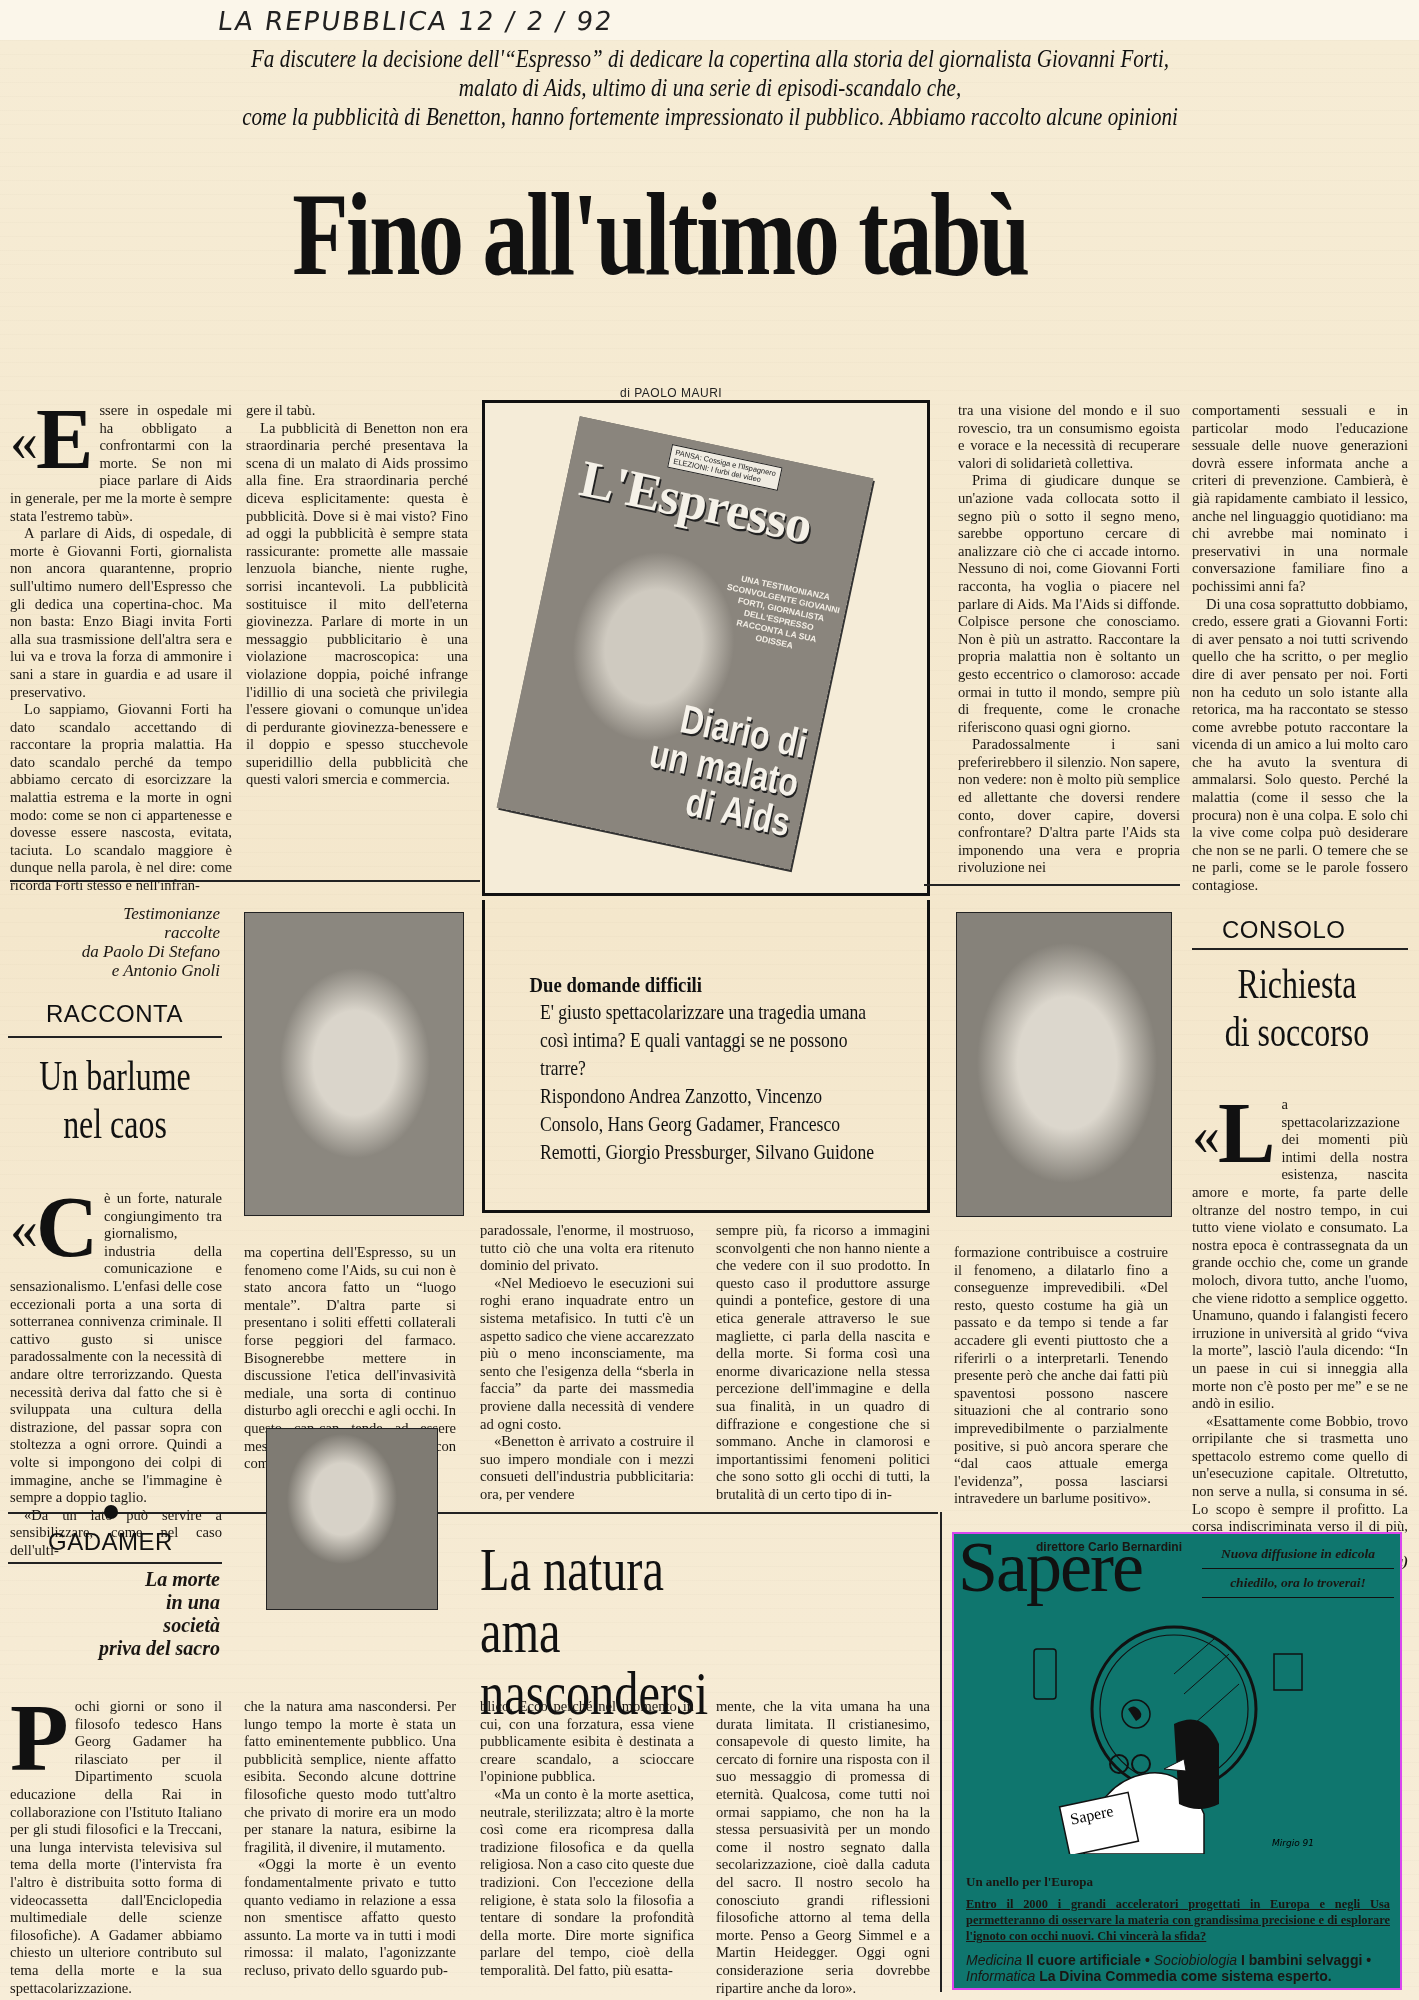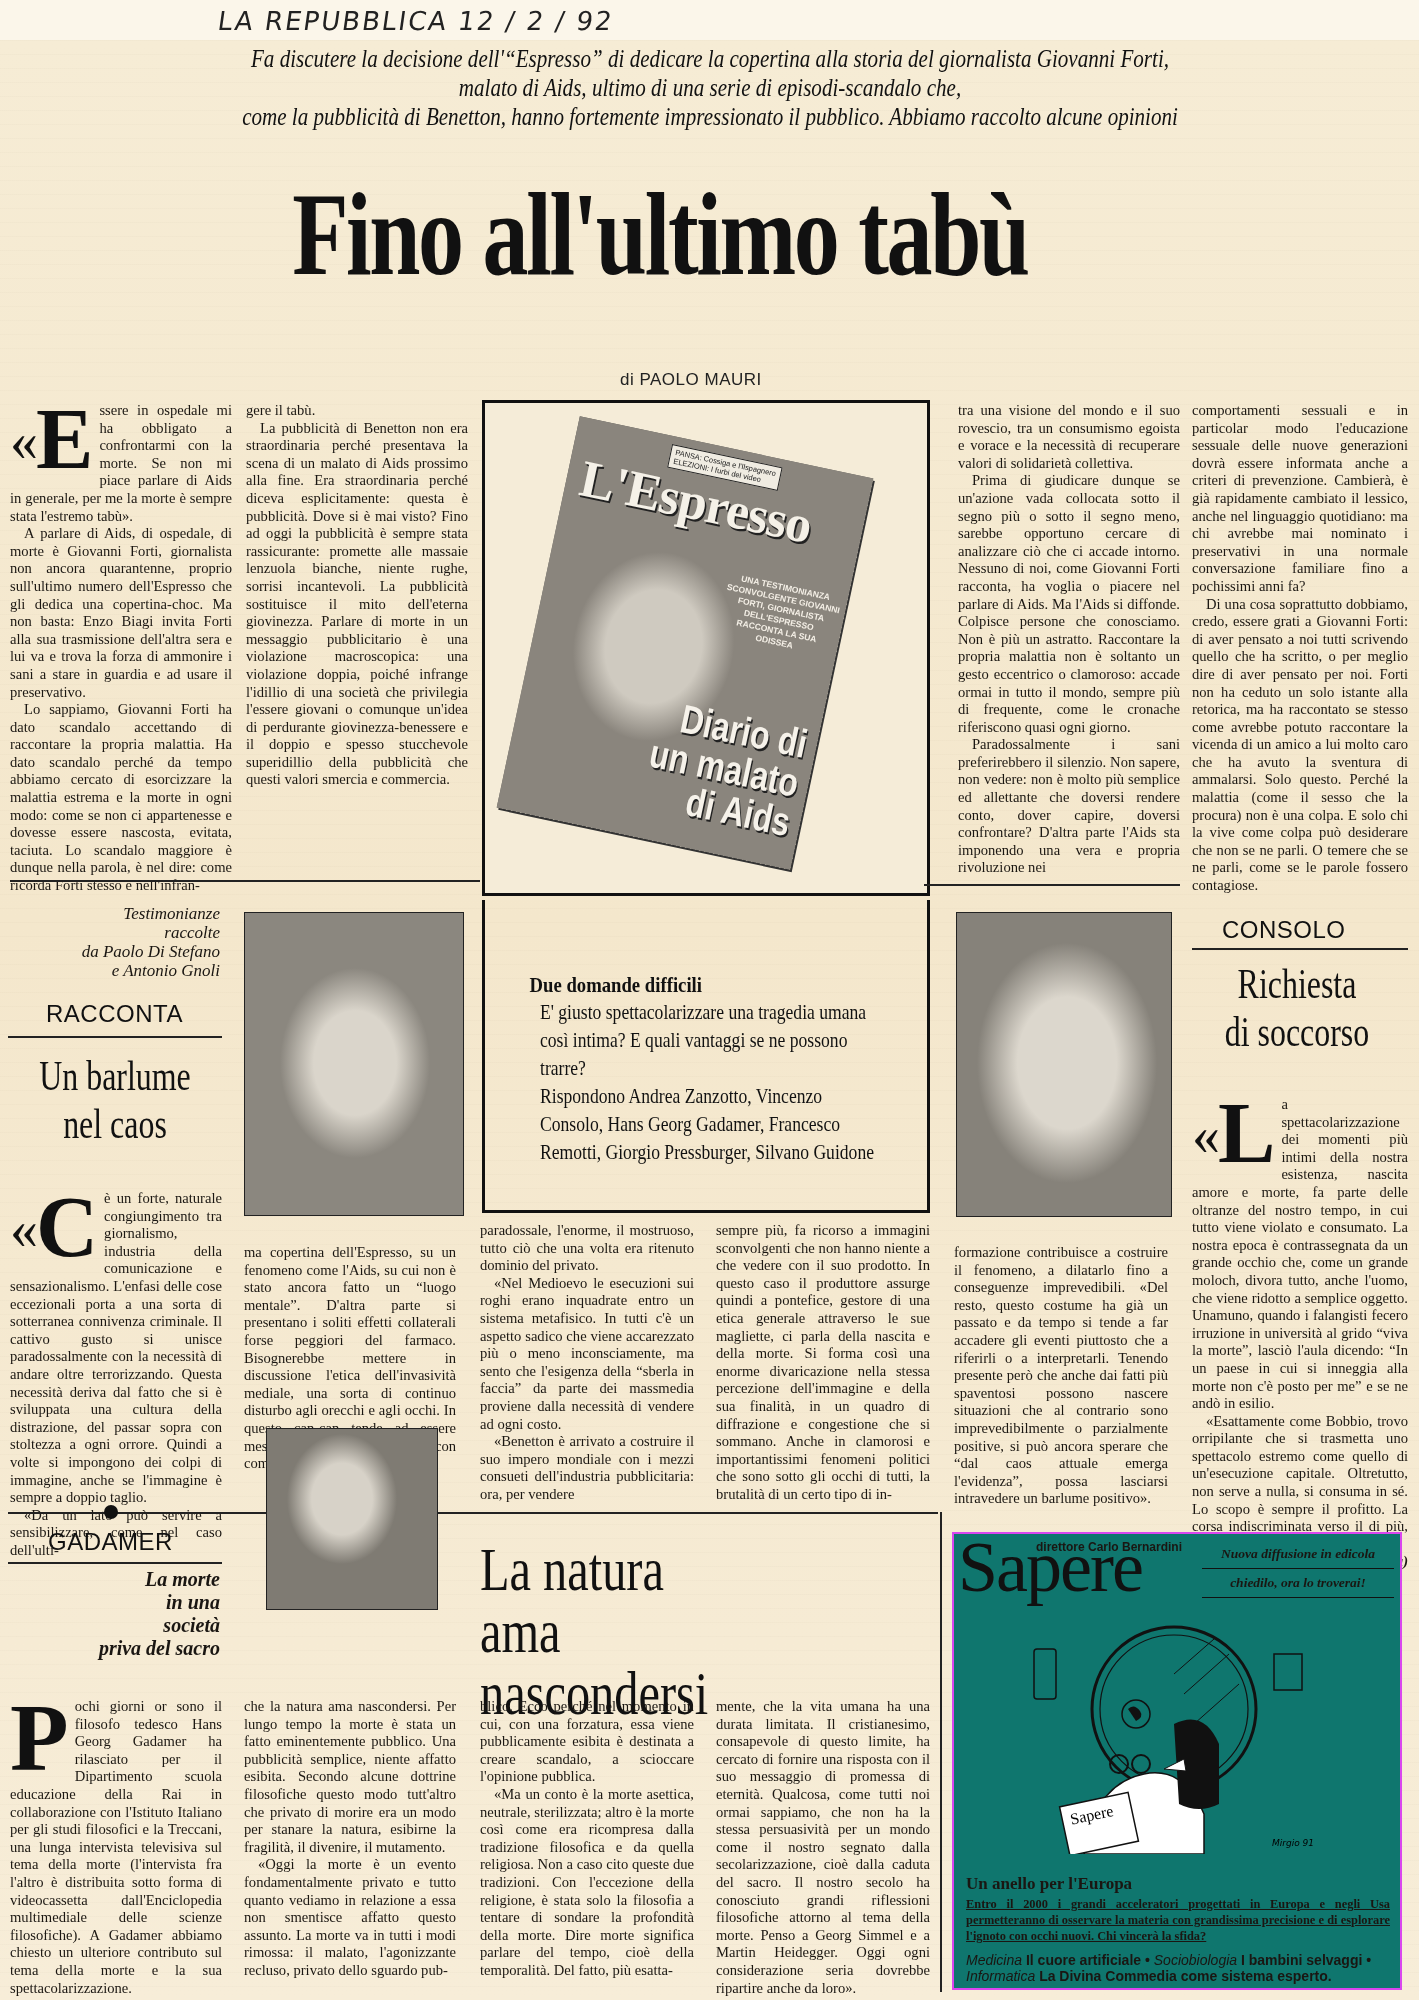--- a/index.html
+++ b/index.html
@@ -27,21 +27,21 @@
     left:130px; top:44px; width:1160px; text-align:center;
     font-family:"Liberation Serif", serif; font-style:italic; font-size:24.5px; line-height:29px;
     transform:scaleX(.86); transform-origin:center top; color:#111;
   }
   .headline {
     left:160px; top:170px; width:1000px; text-align:center;
     font-family:"Liberation Serif", serif; font-weight:bold; font-size:118px; line-height:130px;
     letter-spacing:-3px; transform:scaleX(.78); transform-origin:center top; color:#111;
   }
   .byline {
-    left:620px; top:370px; font-family:"Liberation Sans", sans-serif; font-size:17px; color:#222;
+    left:620px; top:386px; font-family:"Liberation Sans", sans-serif; font-size:12px; color:#222;
     letter-spacing:.5px;
   }
   .col {
     font-family:"Liberation Serif", serif; font-size:14.6px; line-height:17.6px;
     text-align:justify; hyphens:auto; color:#1b1712;
   }
   .col p { margin:0; text-indent:14px; }
   .col p.first { text-indent:0; }
   .dropcap {
     float:left; font-family:"Liberation Serif", serif; font-weight:bold; font-size:86px;
@@ -132,21 +132,21 @@
   }
   .ad-director { position:absolute; left:82px; top:6px; font-family:"Liberation Sans", sans-serif; font-weight:bold; font-size:12px; }
   .ad-promo {
     position:absolute; left:248px; top:6px; width:192px; text-align:center; font-family:"Liberation Serif", serif;
     font-style:italic; font-weight:bold; font-size:13.5px; line-height:28px;
   }
   .ad-promo div { border-bottom:1.5px solid #111; }
   .ad-illus {
     position:absolute; left:70px; top:80px; width:300px; height:240px;
   }
-  .ad-headline { position:absolute; left:12px; top:340px; font-family:"Liberation Serif", serif; font-weight:bold; font-size:17px; }
+  .ad-headline { position:absolute; left:12px; top:340px; font-family:"Liberation Serif", serif; font-weight:bold; font-size:13px; }
   .ad-body { position:absolute; left:12px; top:362px; width:424px; font-family:"Liberation Serif", serif; font-weight:bold; font-size:12.4px; line-height:16px; text-align:justify;text-decoration:underline; }
   .ad-topics { position:absolute; left:12px; top:418px; width:424px; font-family:Liberation Sans, sans-serif; font-size:14px; line-height:16px; font-weight:bold; }
   .ad-topics i { font-weight:normal; }
   .continua { font-style:italic; font-weight:bold; text-align:right; }
   .dot { width:14px; height:14px; border-radius:50%; background:#111; }
 </style>
 </head>
 <body>
 
 <div class="clip-bg"></div>

